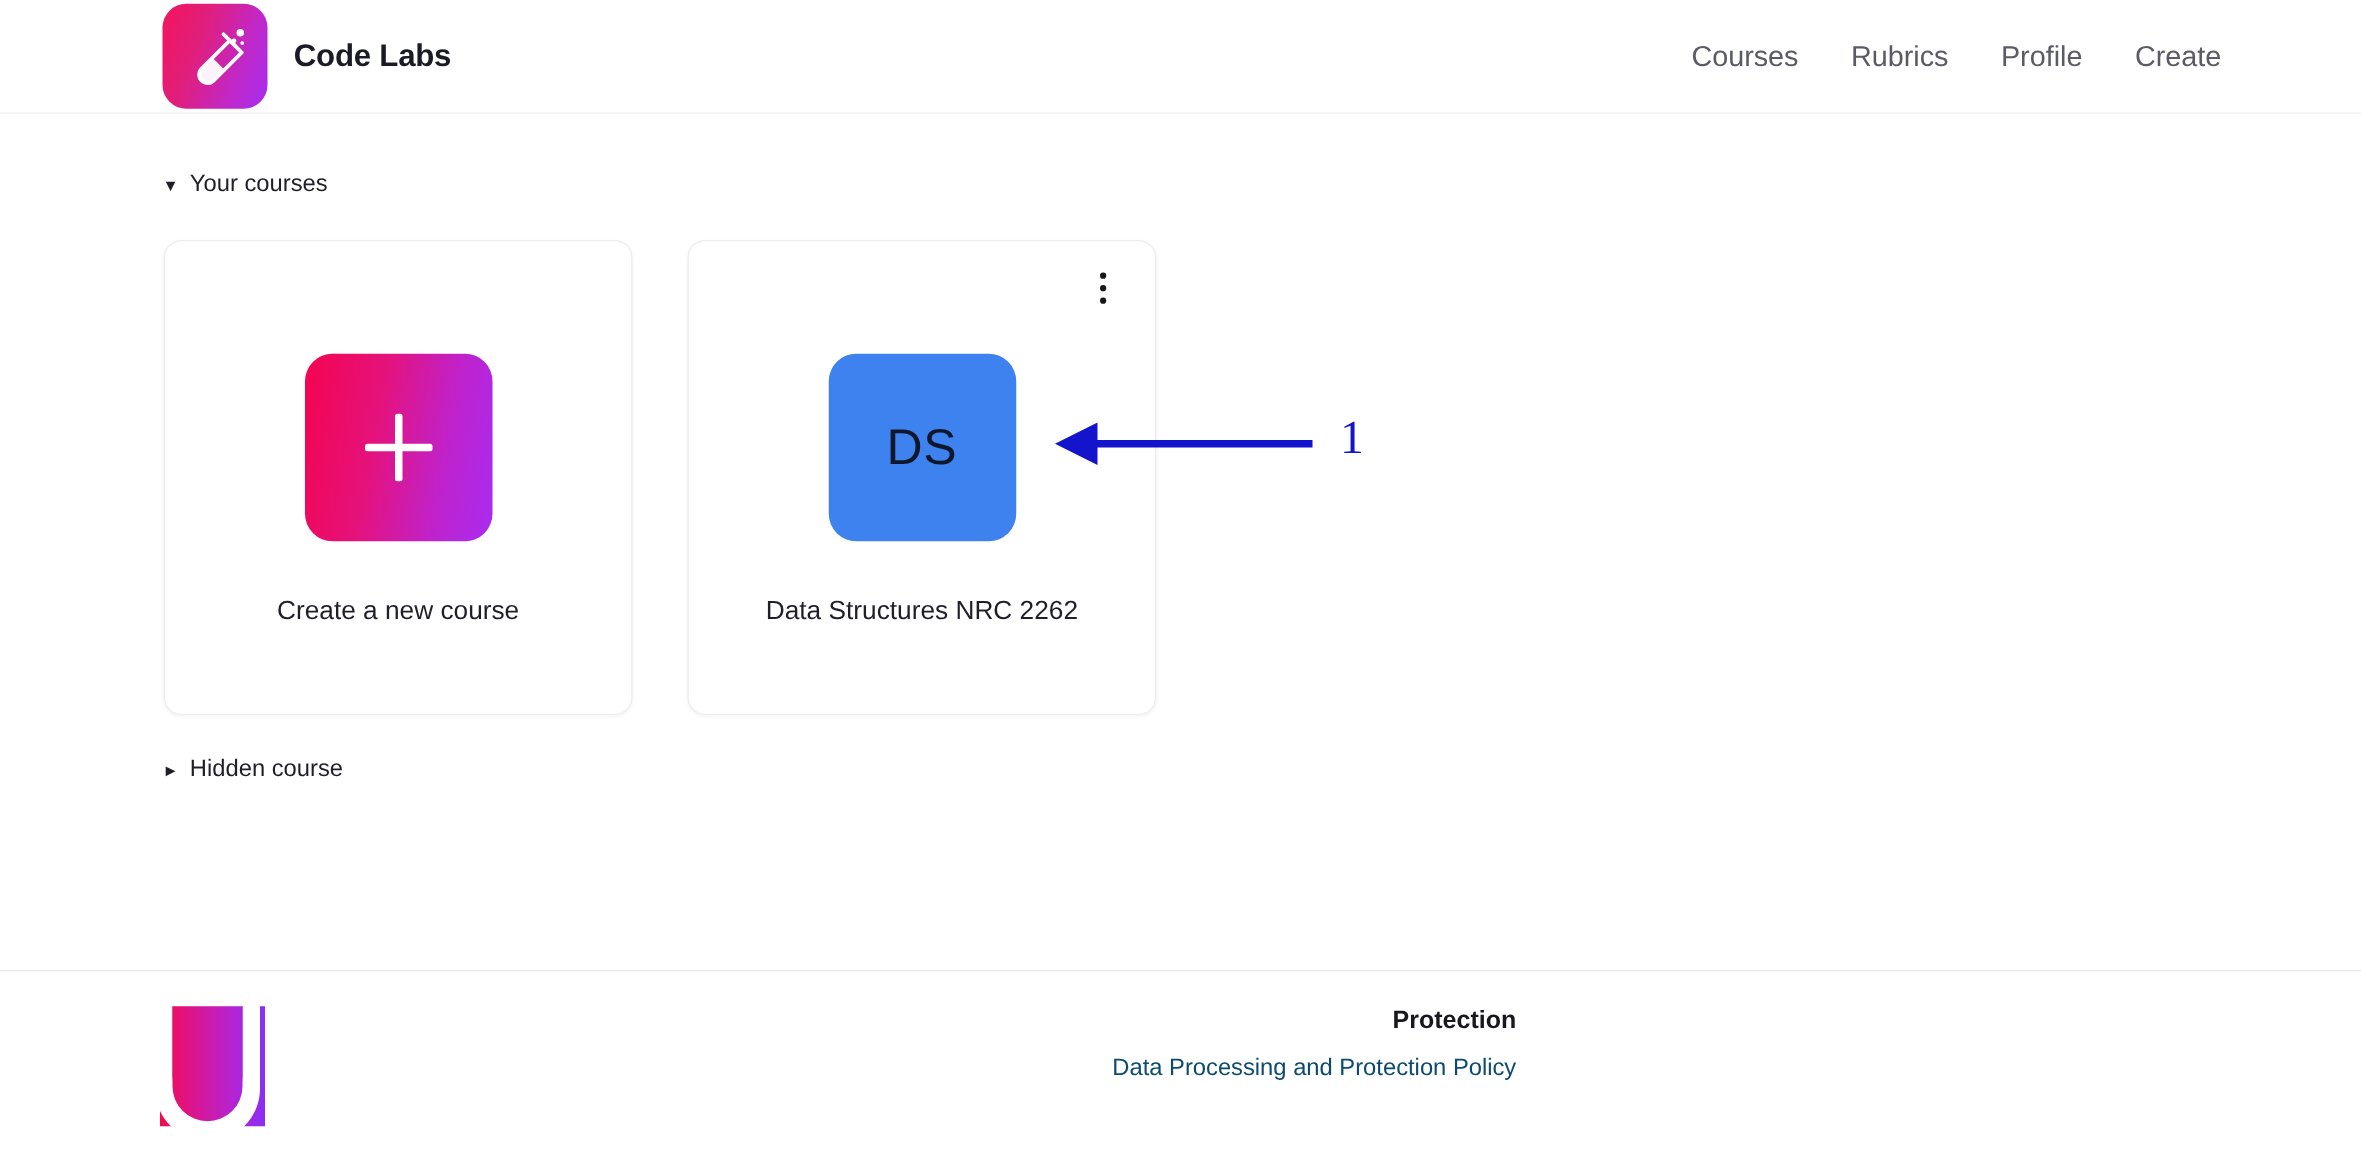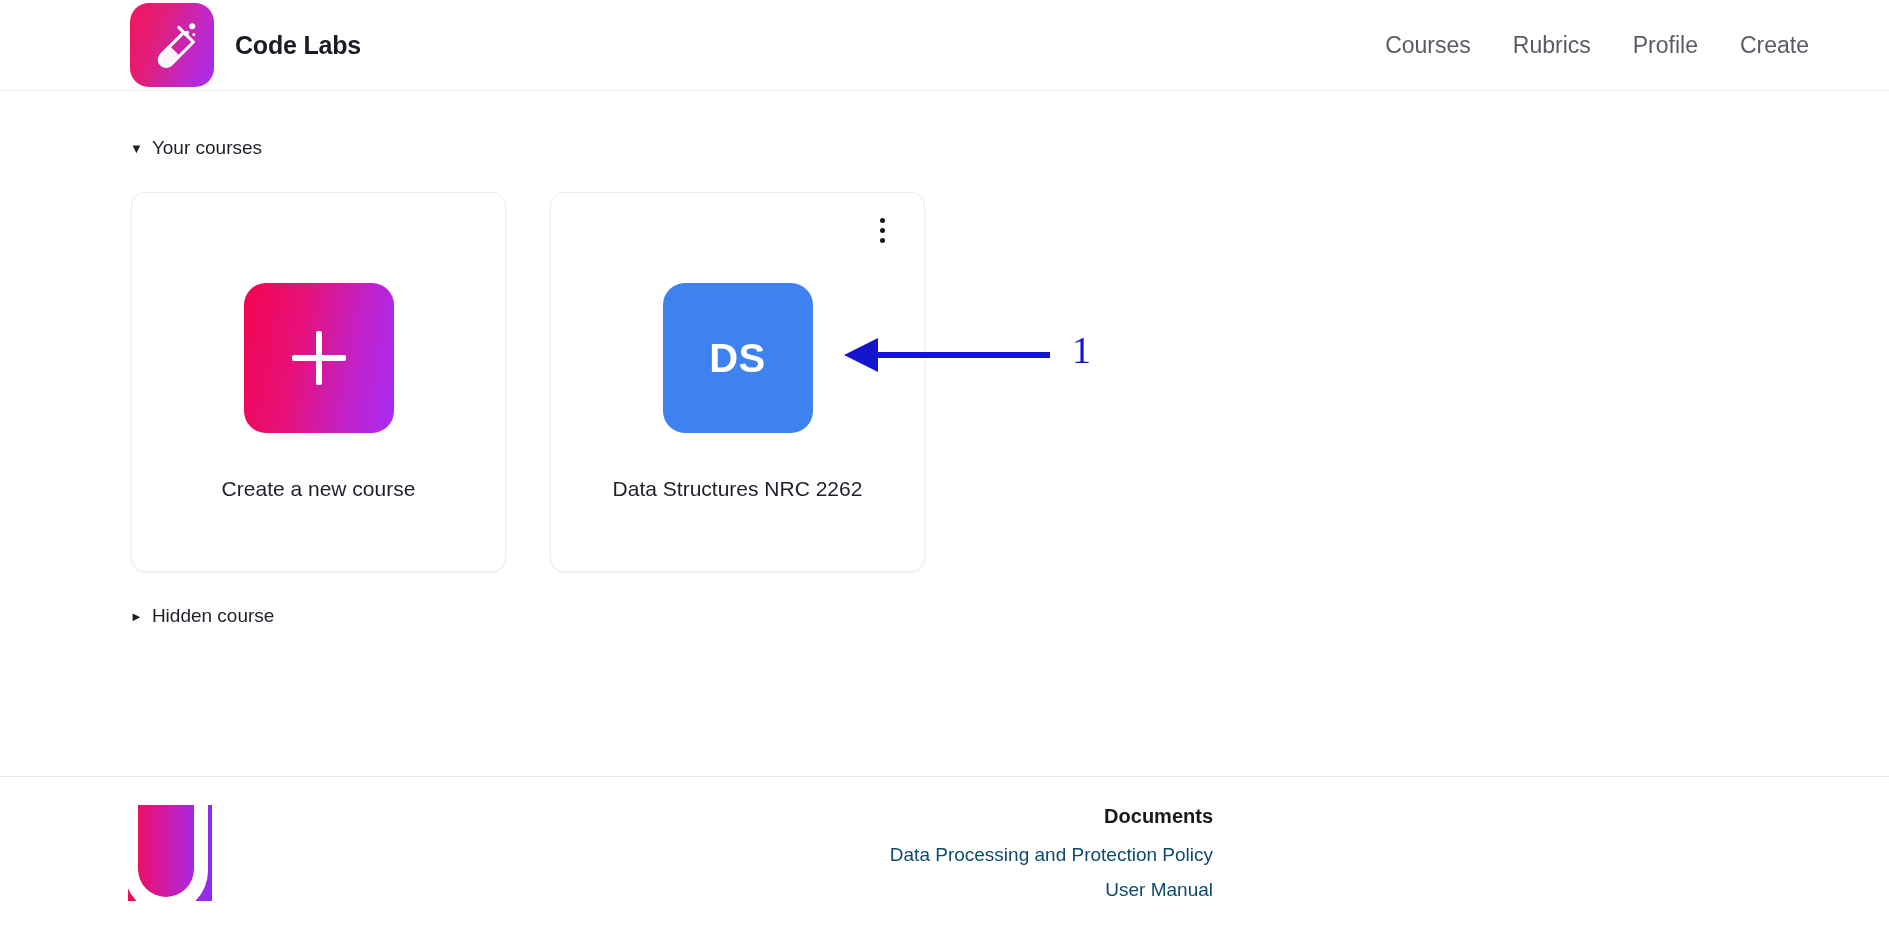--- a/index.html
+++ b/index.html
@@ -58,21 +58,21 @@
   }
 
   .nav {
     position: absolute;
     right: 0;
     top: 0;
     height: 91px;
     display: flex;
     align-items: center;
     gap: 0px;
-    padding-right: 58px;
+    padding-right: 90px;
   }
 
   .nav-item {
     font-size: 23px;
     color: #5b5b66;
     padding: 0 21px;
     cursor: pointer;
     white-space: nowrap;
     text-decoration: none;
   }
@@ -161,22 +161,22 @@
     flex: none;
   }
 
   .tile.gradient {
     background: linear-gradient(100deg, #f4044f 0%, #e5127c 38%, #c022cb 72%, #a82cf2 100%);
   }
   .tile.blue { background: #3d82ef; }
 
   .tile-initials {
     font-size: 40px;
-    font-weight: bold;
-    color: #ffffff;
+    font-weight: normal;
+    color: #0f172a;
     letter-spacing: 0.5px;
   }
 
   .plus-glyph {
     position: relative;
     width: 54px; height: 54px;
   }
   .plus-glyph::before, .plus-glyph::after {
     content: "";
     position: absolute;
@@ -353,23 +353,22 @@
             <path d="M22 58 h22 a16 16 0 0 1 0 32 h-22 Z" fill="#fff"></path>
           </mask>
         </defs>
         <rect x="10" y="4" width="84" height="96" fill="url(#upbgrad)" mask="url(#umask)"></rect>
         <rect x="100" y="4" width="88" height="96" fill="url(#upbgrad)" mask="url(#pmask)"></rect>
         <rect x="196" y="4" width="94" height="96" fill="url(#upbgrad)" mask="url(#bmask)"></rect>
       </svg>
     </div>
 
     <div class="fcol documents">
-      <div class="fcol-title">Documents</div>
+      <div class="fcol-title">Protection</div>
       <a class="fcol-link">Data Processing and Protection Policy</a>
-      <a class="fcol-link">User Manual</a>
     </div>
 
 
   </div>
 
   <div class="annotation">
     <svg width="280" height="62" viewBox="0 0 280 62" xmlns="http://www.w3.org/2000/svg" aria-hidden="true">
       <line x1="210" y1="29" x2="32" y2="29" stroke="#1414cc" stroke-width="6"></line>
       <polygon points="4,29 38,12 38,46" fill="#1414cc"></polygon>
     </svg>

